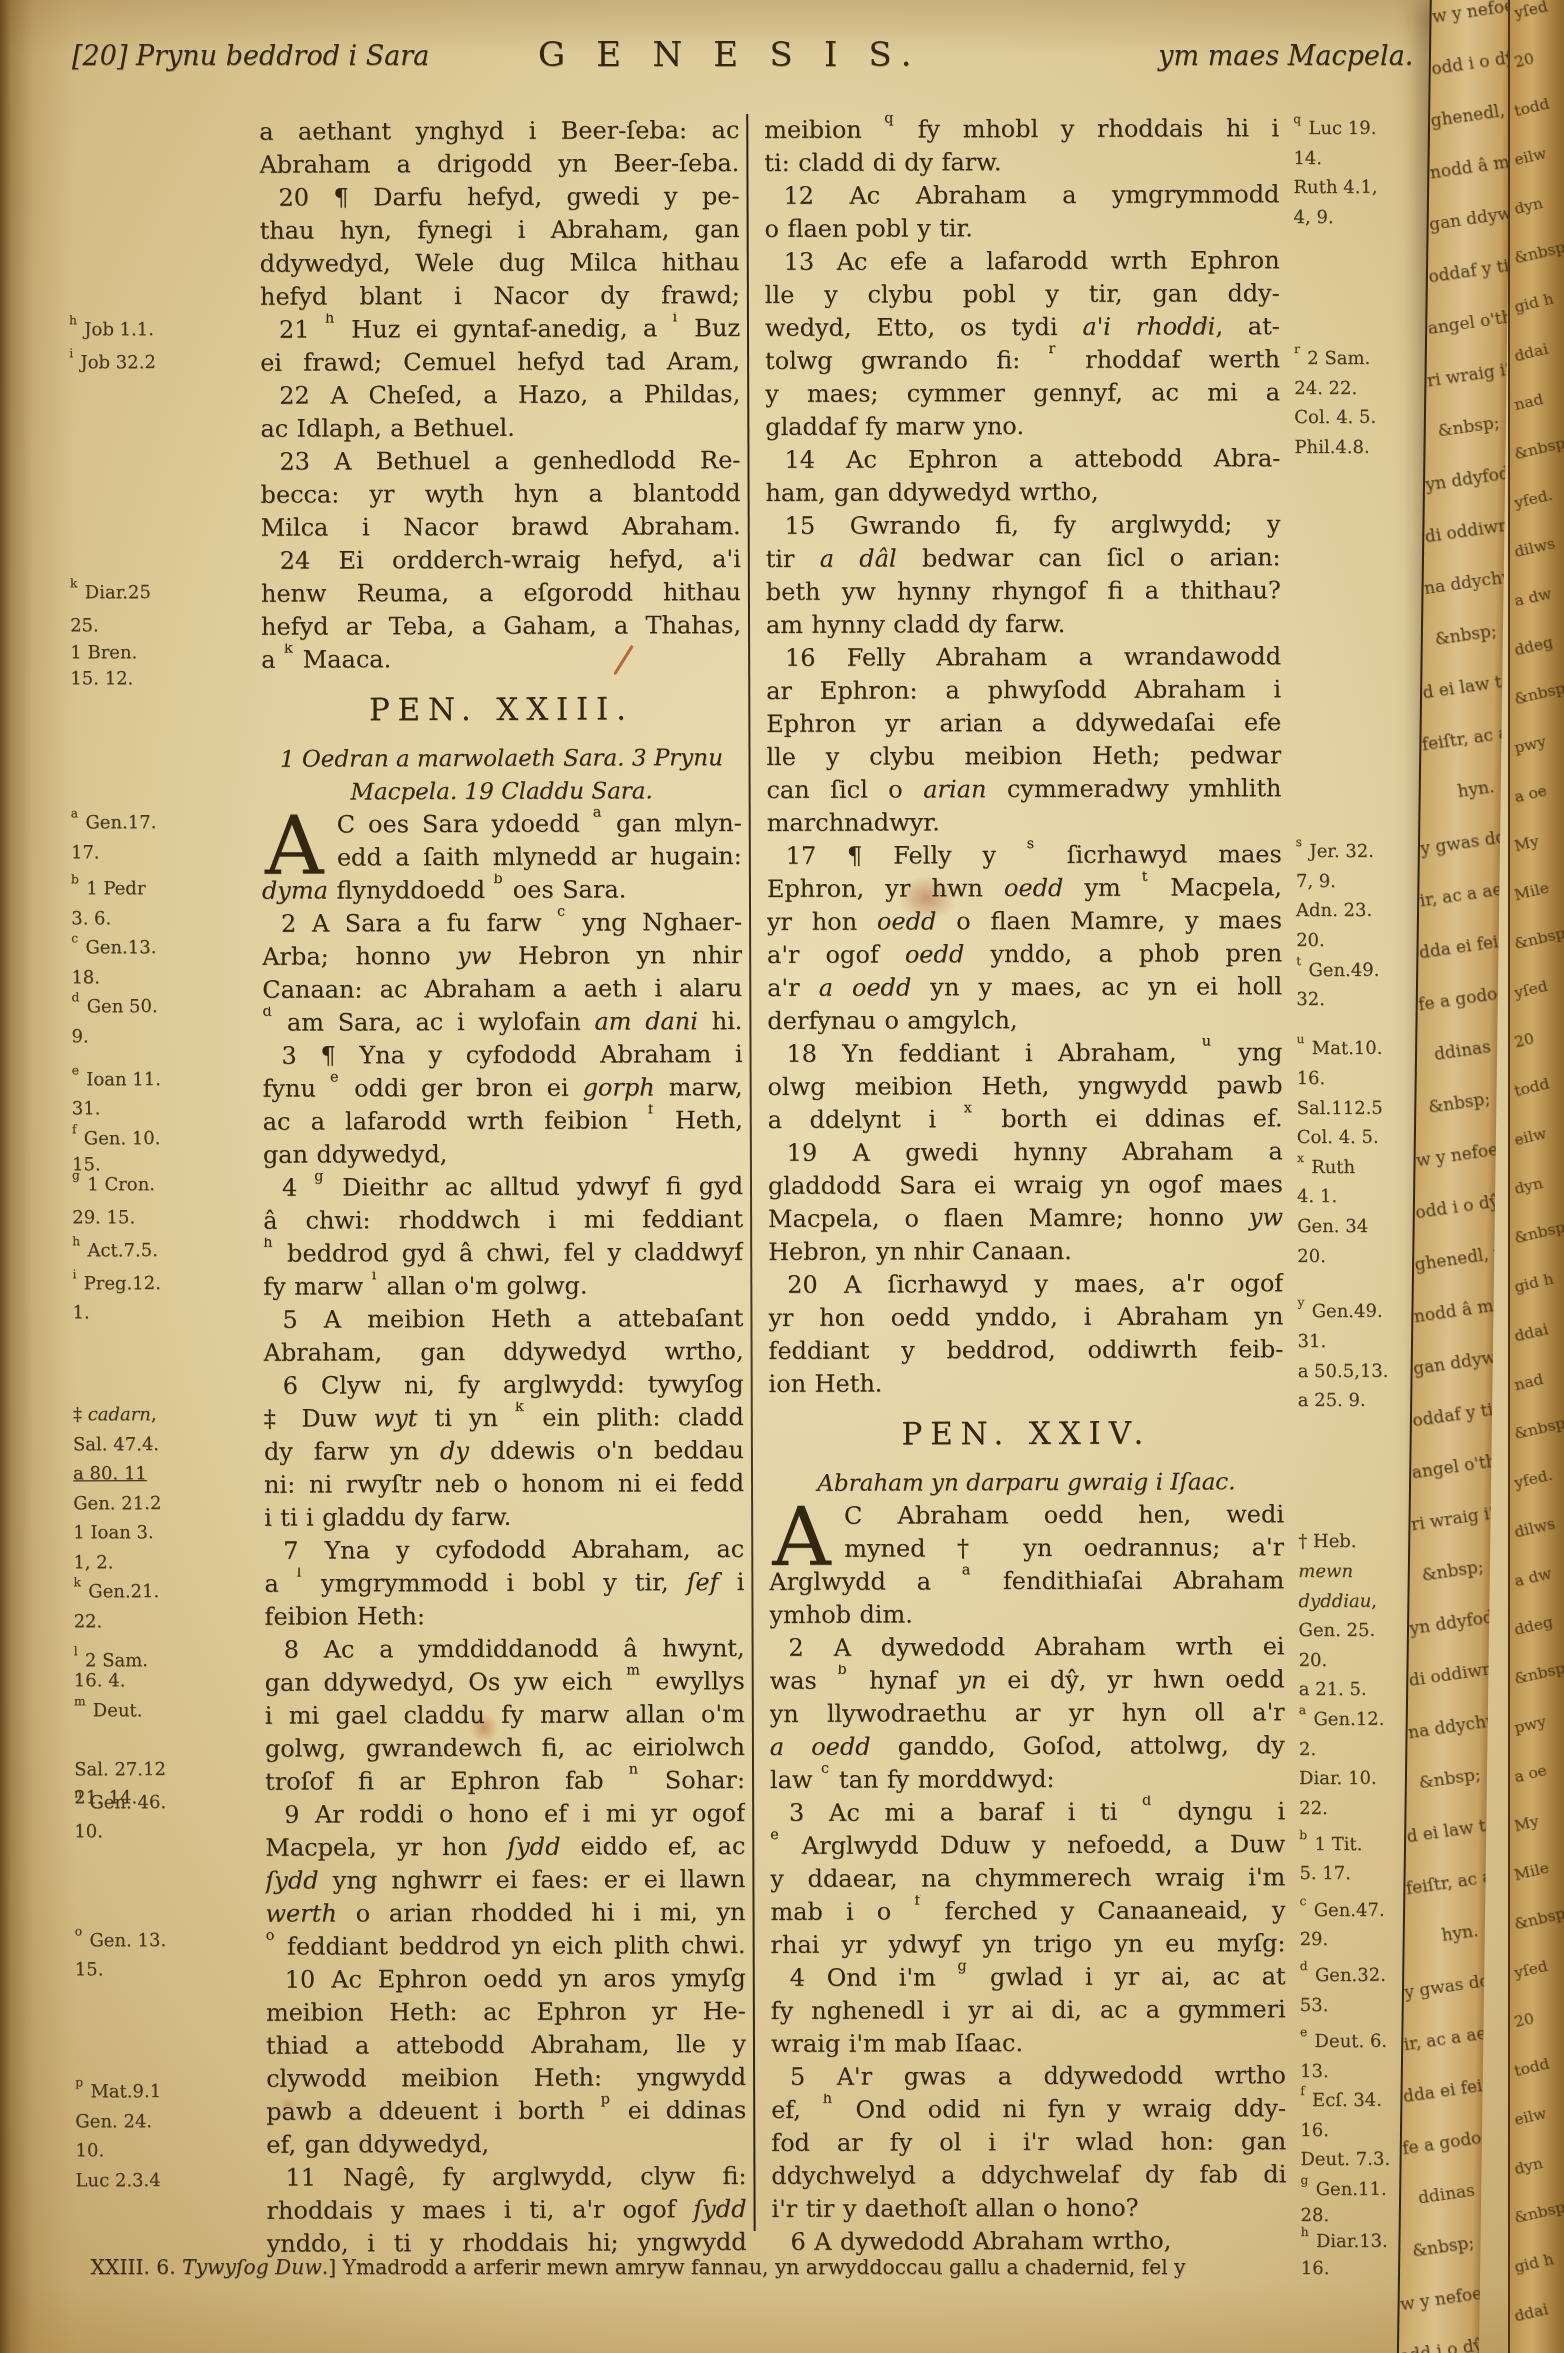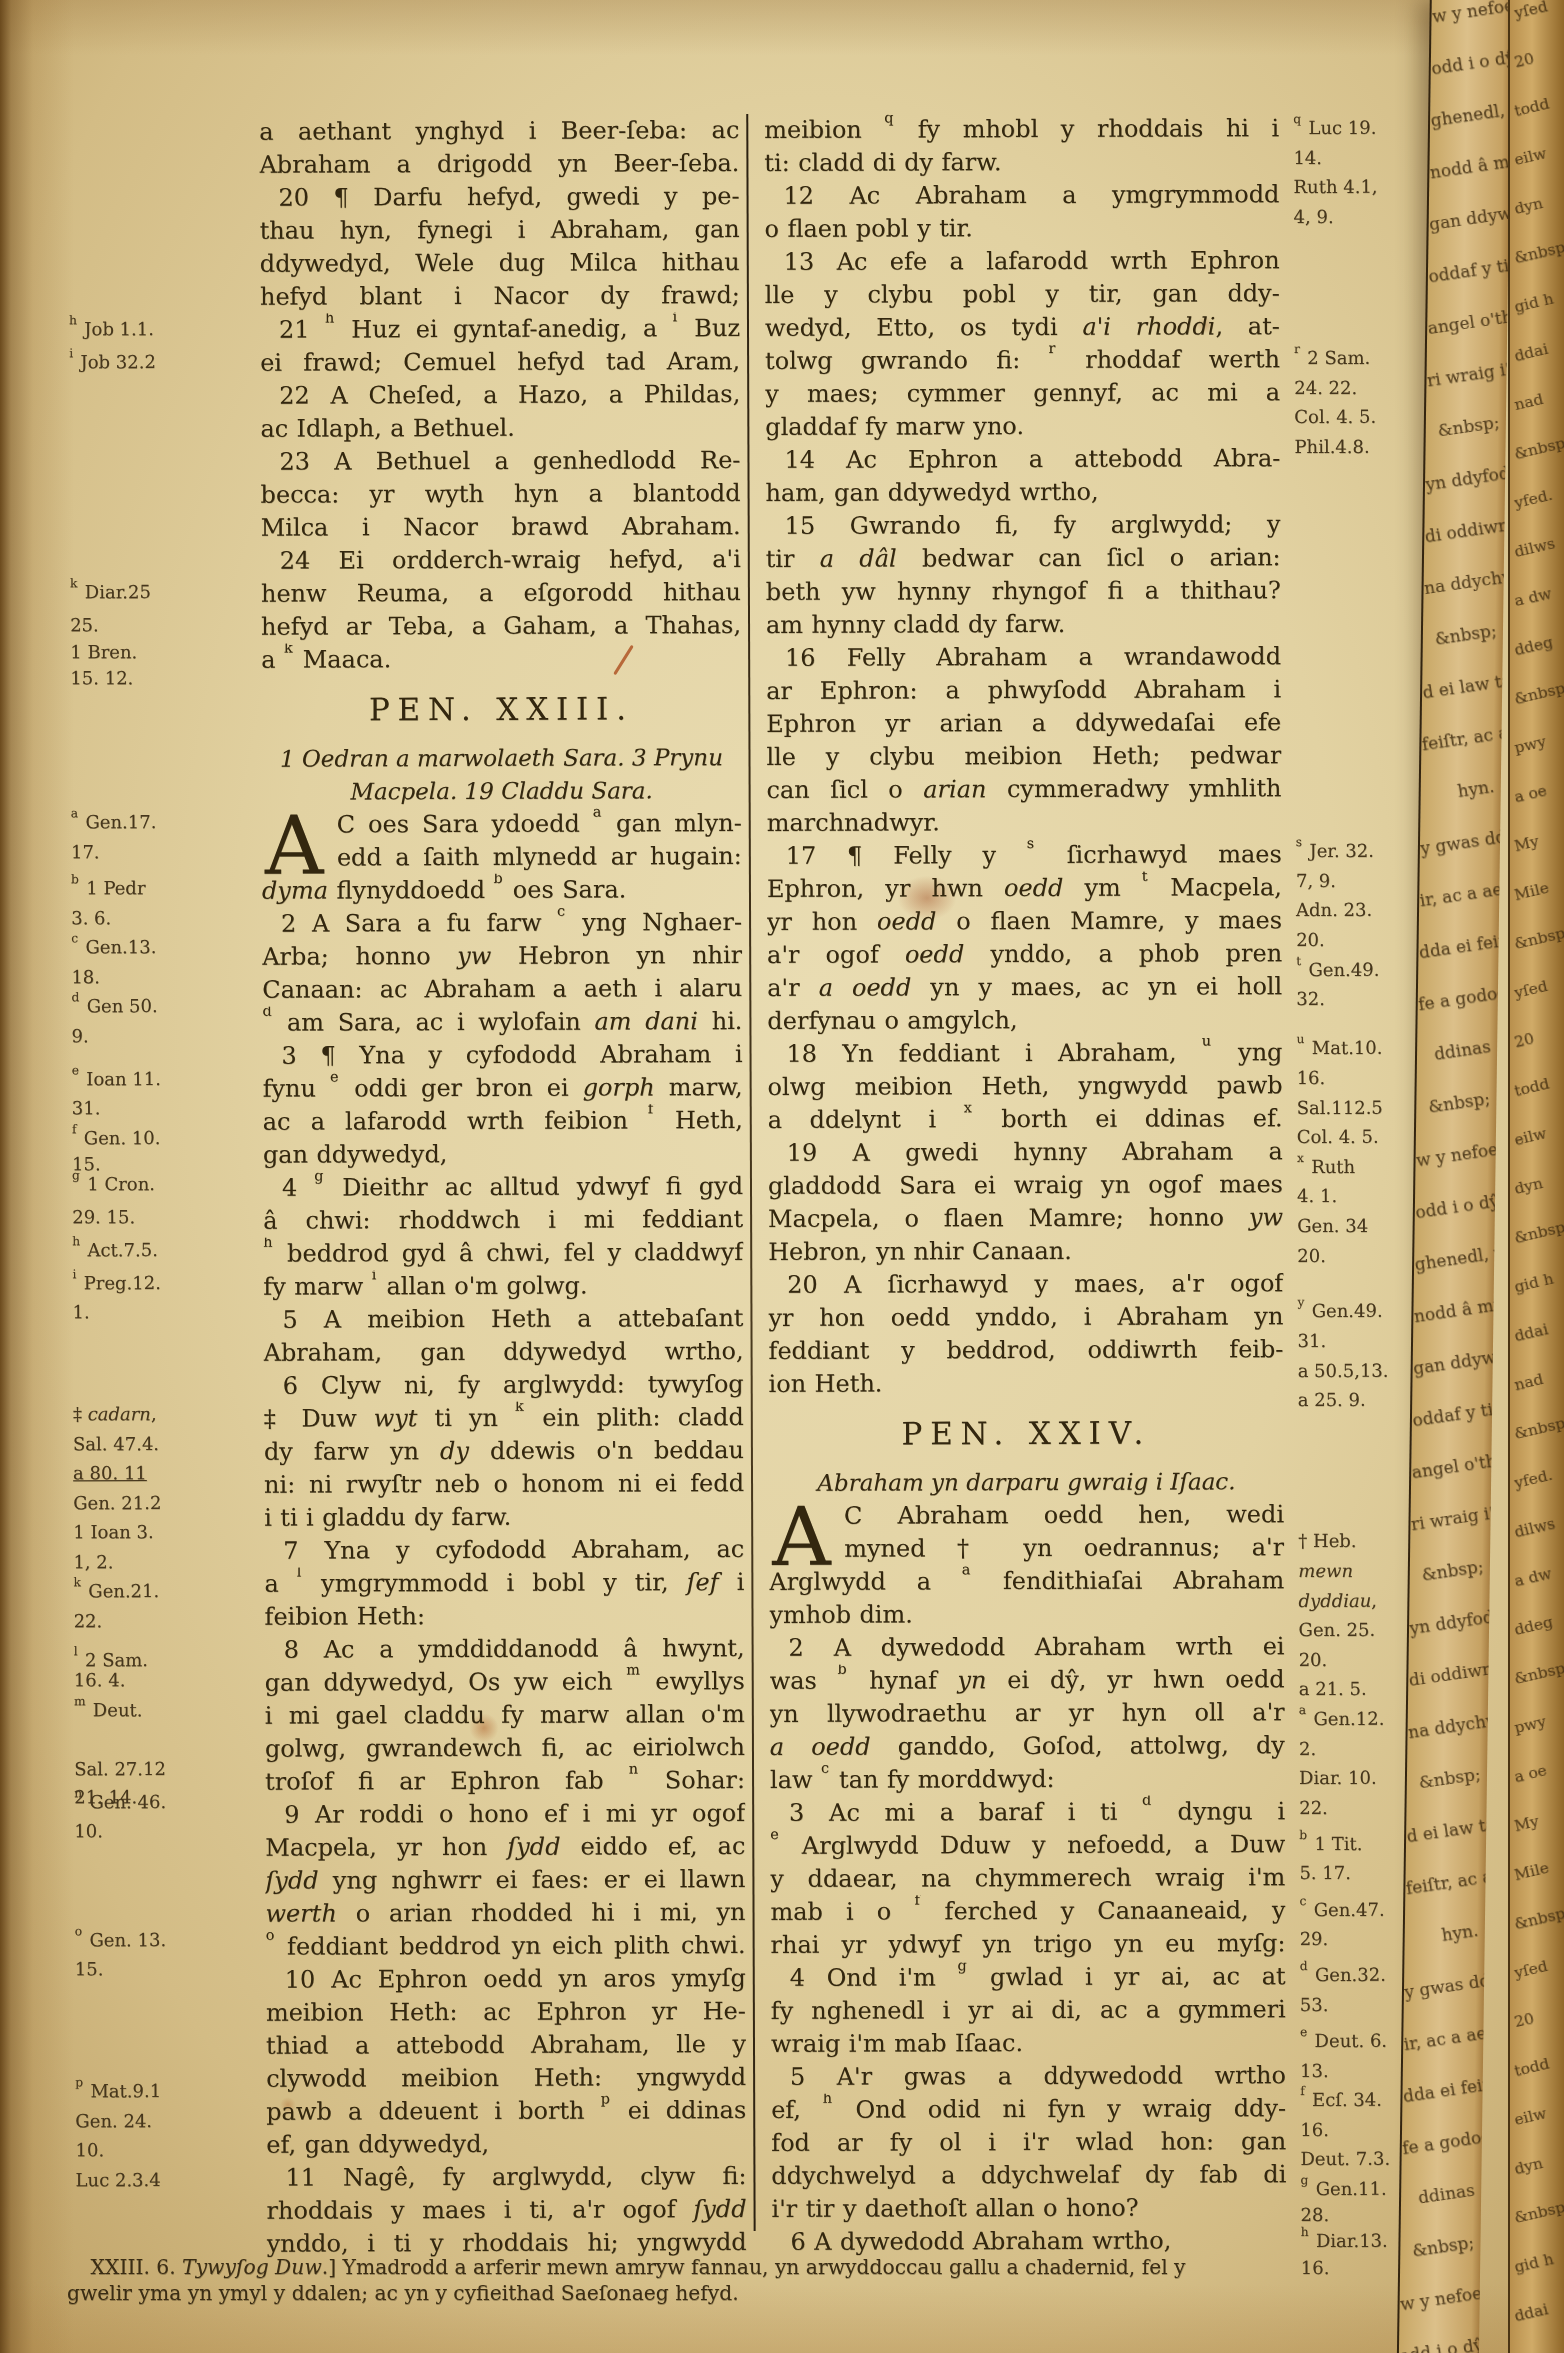--- a/index.html
+++ b/index.html
@@ -54,20 +54,25 @@
   .strip2 .frag{height:49px;line-height:49px;font-size:15.6px;text-align:left;padding-left:3.9px;
     color:rgba(70,48,18,.8);transform:rotate(-13deg);filter:blur(0.4px);white-space:nowrap;}
   .inkmark{position:absolute;left:622px;top:643px;width:3.1px;height:34px;background:#a84414;
     transform:rotate(32deg);border-radius:1.6px;opacity:.75;}
 </style>
 </head>
 <body>
 
 <div class="page">
 
+  <div class="header">
+    <span class="h-left">[20] Prynu beddrod i Sara</span>
+    <span class="h-center">G E N E S I S.</span>
+    <span class="h-right">ym maes Macpela.</span>
+  </div>
 
   <div class="content">
     <div class="notes notes-left" id="notesL">
         <div class="note" style="top: 203px;"><sup>h</sup> Job 1.1.</div>
         <div class="note" style="top: 236px;"><sup>i</sup> Job 32.2</div>
         <div class="note" style="top: 466px;"><sup>k</sup> Diar.25</div>
         <div class="note" style="top: 499px;">25.</div>
         <div class="note" style="top: 526px;">1 Bren.</div>
         <div class="note" style="top: 552px;">15. 12.</div>
         <div class="note" style="top: 696px;"><sup>a</sup> Gen.17.</div>
@@ -298,21 +303,20 @@
         <div class="note" style="top: 2037px;">Deut. 7.3.</div>
         <div class="note" style="top: 2067px;"><sup>g</sup> Gen.11.</div>
         <div class="note" style="top: 2093px;">28.</div>
         <div class="note" style="top: 2119px;"><sup>h</sup> Diar.13.</div>
         <div class="note" style="top: 2146px;">16.</div>
       </div>
   </div>
 
   <div class="footer" id="footer">
       <div class="f1">XXIII. 6. <i>Tywyſog Duw</i>.] Ymadrodd a arferir mewn amryw fannau, yn arwyddoccau gallu a chadernid, fel y</div>
-      <div class="f2">gwelir yma yn ymyl y ddalen; ac yn y cyfieithad Saeſonaeg hefyd.</div>
     </div>
 
   <div class="inkmark"></div>
 
   <div class="edge">
     <div class="strip1" id="strip1">
         <div class="frag">w y nefoedd</div>
         <div class="frag">odd i o dŷ fy</div>
         <div class="frag">ghenedl, yr</div>
         <div class="frag">nodd â mi,</div>

